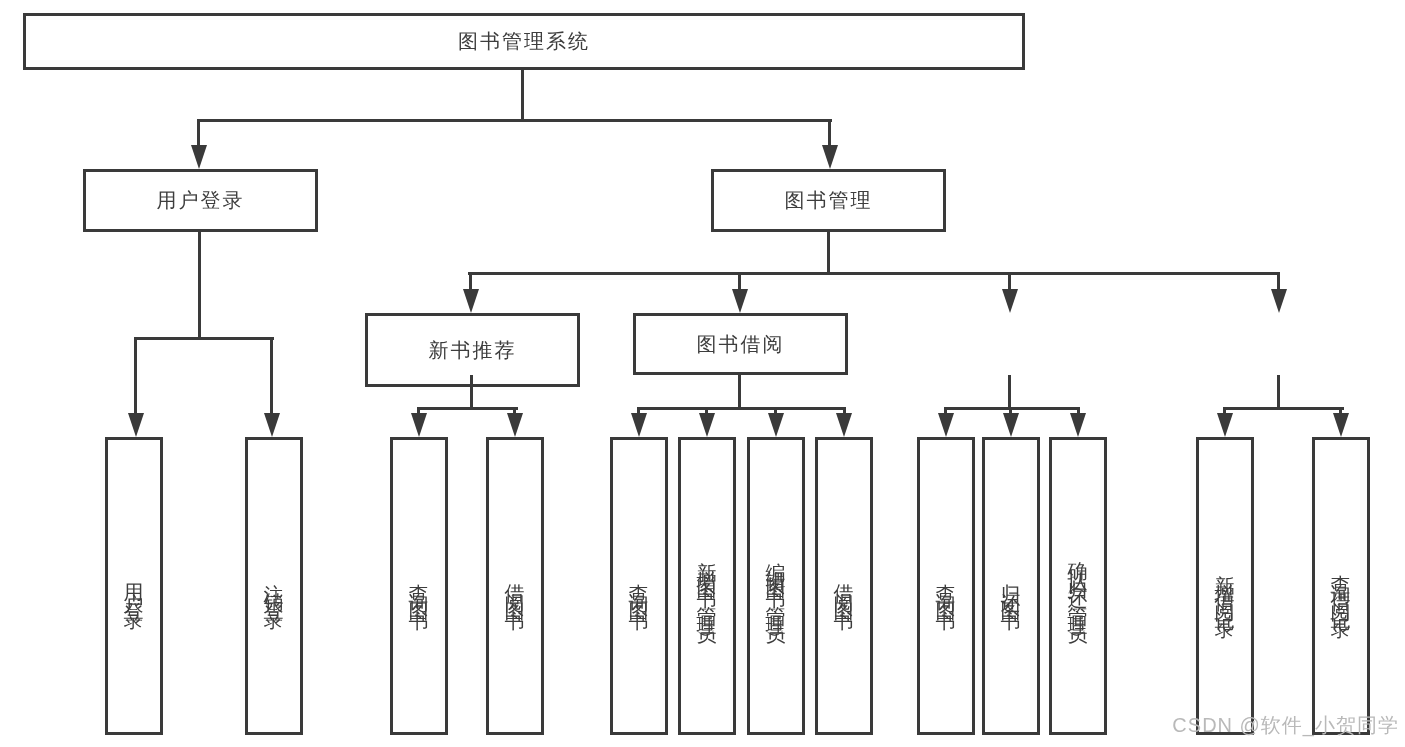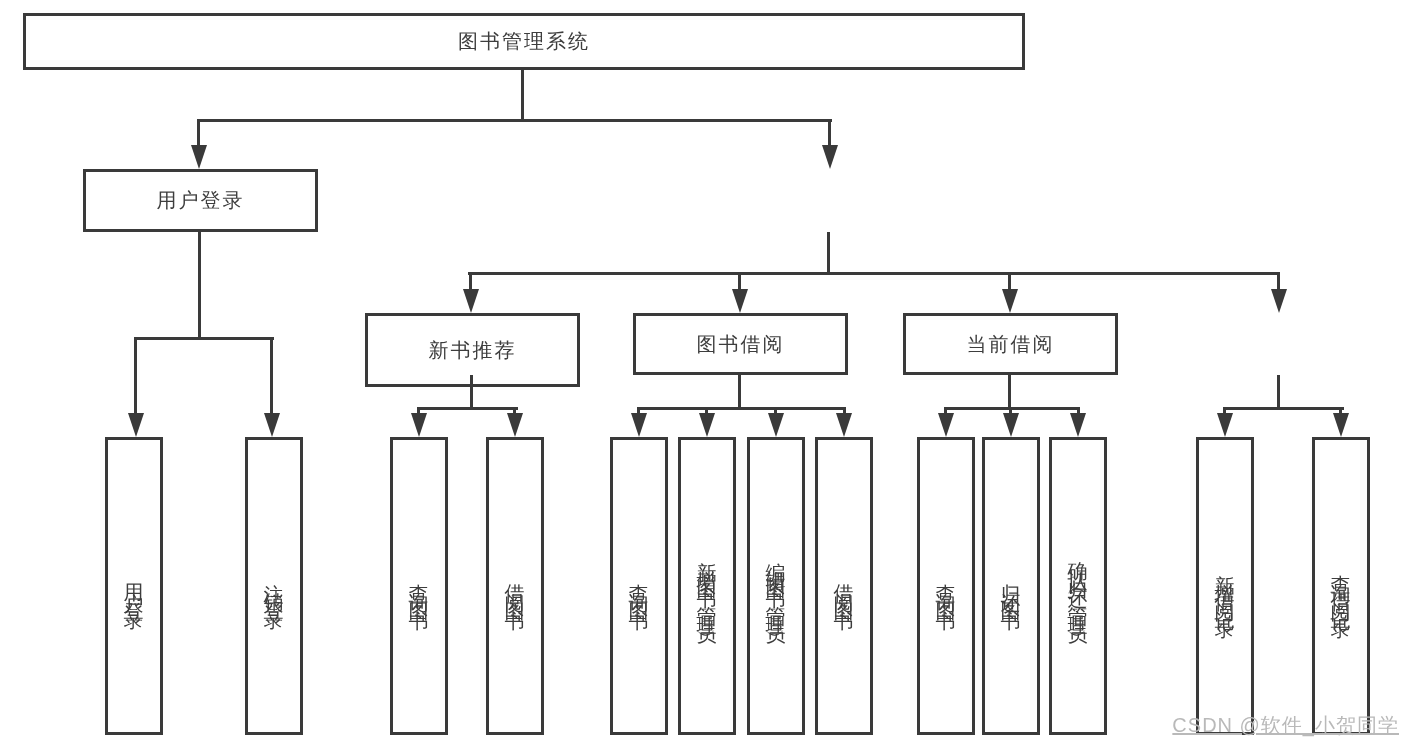--- a/index.html
+++ b/index.html
@@ -54,41 +54,43 @@
     border-top: 24px solid var(--line);
   }
   .watermark {
     position: absolute;
     top: 712px;
     right: 6px;
     font-size: 20px;
     color: var(--watermark);
     letter-spacing: 1px;
     white-space: nowrap;
-    text-decoration: underline;
   }
 </style>
 </head>
 <body>
 
 <div class="stage">
 
   <div class="box" style="left:23px; top:13px; width:1002px; height:57px;">
     <span>图书管理系统</span>
   </div>
 
   <div class="vline" style="left:521px; top:70px;  height:52px;"></div>
   <div class="hline" style="left:197px; top:119px; width:635px;"></div>
   <div class="vline" style="left:197px; top:119px; height:28px;"></div>
   <div class="vline" style="left:828px; top:119px; height:28px;"></div>
   <div class="arrow" style="left:191px; top:145px;"></div>
   <div class="arrow" style="left:822px; top:145px;"></div>
 
   <div class="box" style="left:83px; top:169px; width:235px; height:63px;">
     <span>用户登录</span>
+  </div>
+  <div class="box" style="left:711px; top:169px; width:235px; height:63px;">
+    <span>图书管理</span>
   </div>
 
   <div class="vline" style="left:198px; top:232px; height:105px;"></div>
   <div class="hline" style="left:134px; top:337px; width:140px;"></div>
   <div class="vline" style="left:134px; top:337px; height:78px;"></div>
   <div class="vline" style="left:270px; top:337px; height:78px;"></div>
   <div class="arrow" style="left:128px; top:413px;"></div>
   <div class="arrow" style="left:264px; top:413px;"></div>
 
   <div class="vline" style="left:827px; top:232px; height:43px;"></div>
@@ -100,23 +102,20 @@
   <div class="arrow" style="left:463px;  top:289px;"></div>
   <div class="arrow" style="left:732px;  top:289px;"></div>
   <div class="arrow" style="left:1002px; top:289px;"></div>
   <div class="arrow" style="left:1271px; top:289px;"></div>
 
   <div class="box" style="left:365px; top:313px; width:215px; height:74px;">
     <span>新书推荐</span>
   </div>
   <div class="box" style="left:633px; top:313px; width:215px; height:62px;">
     <span>图书借阅</span>
-  </div>
-  <div class="box" style="left:903px; top:313px; width:215px; height:62px;">
-    <span>当前借阅</span>
   </div>
 
   <div class="vline" style="left:470px; top:375px; height:35px;"></div>
   <div class="hline" style="left:417px; top:407px; width:101px;"></div>
   <div class="vline" style="left:417px; top:407px; height:9px;"></div>
   <div class="vline" style="left:513px; top:407px; height:9px;"></div>
   <div class="arrow" style="left:411px; top:413px;"></div>
   <div class="arrow" style="left:507px; top:413px;"></div>
 
   <div class="vline" style="left:738px; top:375px; height:35px;"></div>

